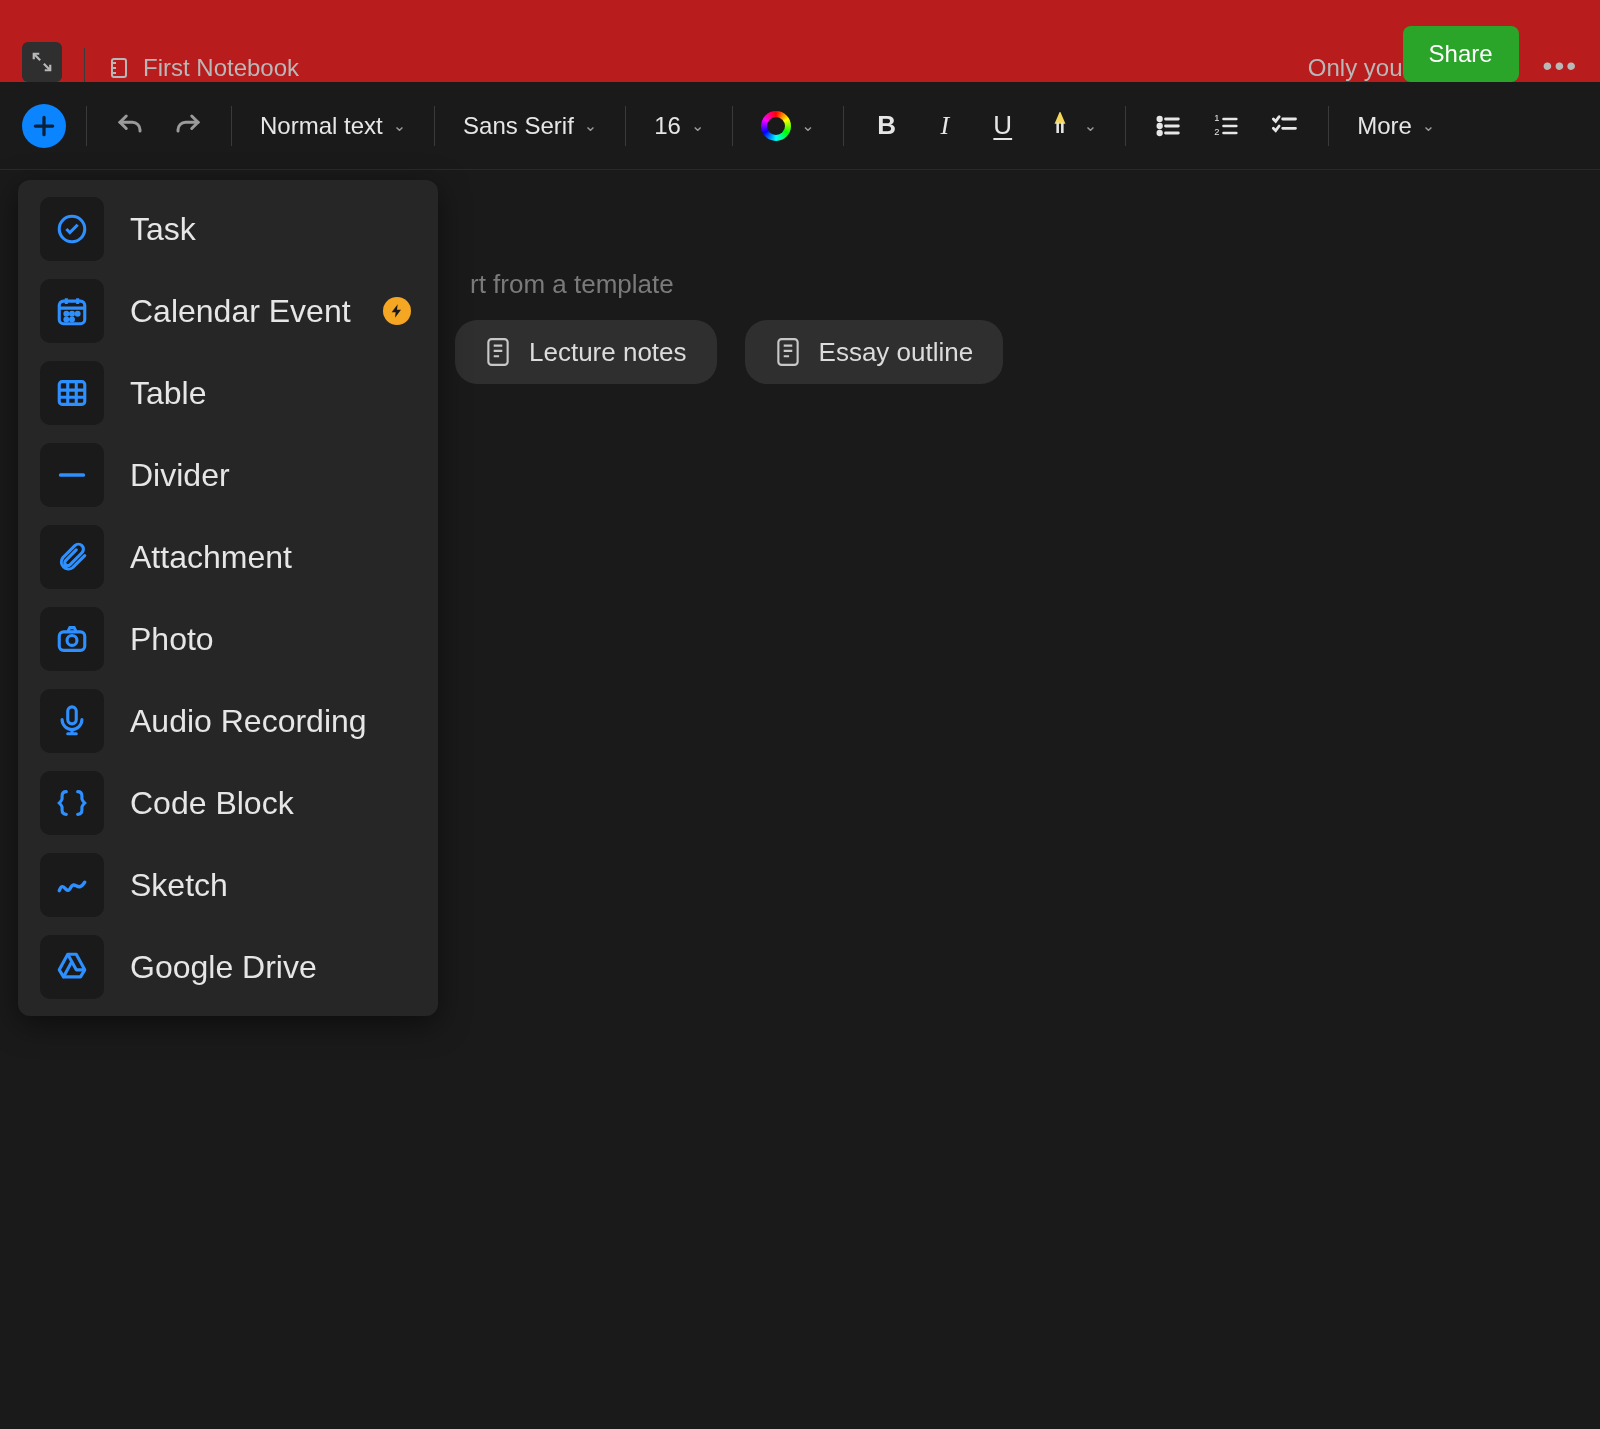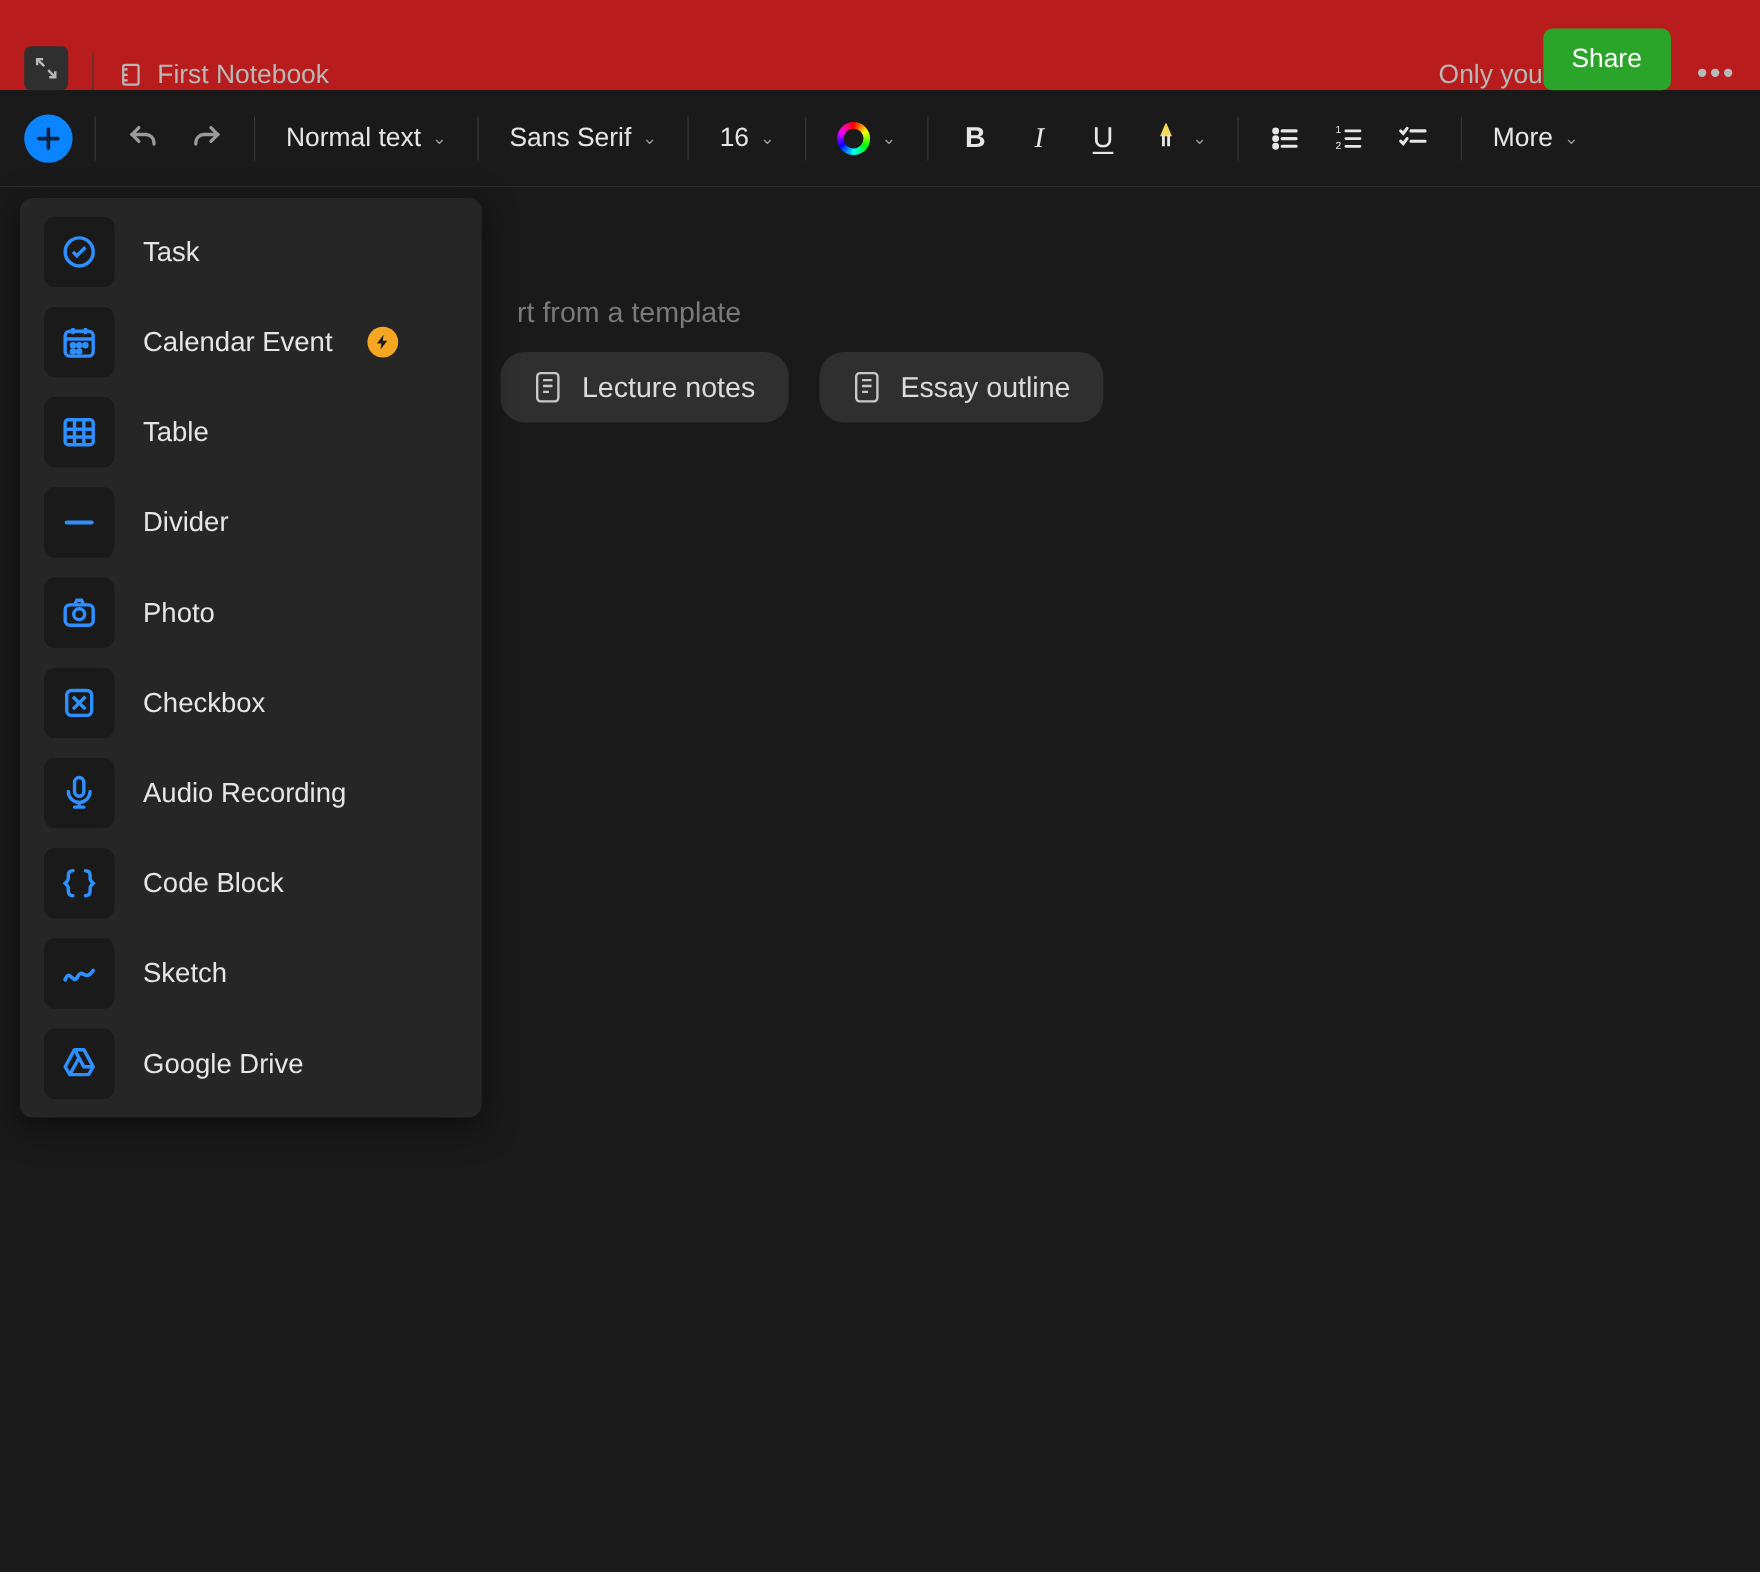--- a/index.html
+++ b/index.html
@@ -131,21 +131,21 @@
     background: #262626;
     border-radius: 12px;
     padding: 14px;
     box-shadow: 0 8px 30px rgba(0,0,0,0.5);
   }
   .menu-item {
     display: flex; align-items: center; gap: 26px;
     height: 70px;
     padding: 0 8px;
     border-radius: 8px;
-    color: #e6e6e6; font-size: 25px; font-weight: 500;
+    color: #e6e6e6; font-size: 32px; font-weight: 500;
     margin-bottom: 12px;
   }
   .menu-item:last-child { margin-bottom: 0; }
   .mi-icon {
     width: 64px; height: 64px;
     background: #1a1a1a;
     border-radius: 10px;
     display: flex; align-items: center; justify-content: center;
     color: #2e8fff;
   }
@@ -335,41 +335,40 @@
 
   <div class="menu-item">
     <div class="mi-icon">
       <svg width="34" height="34" viewBox="0 0 24 24" fill="none" stroke="#2e8fff" stroke-width="2.6" stroke-linecap="round">
           <path d="M4 12h16"></path>
         </svg>
     </div>
     <span>Divider</span>
   </div>
 
+  <div class="menu-item">
+    <div class="mi-icon">
+      <svg width="34" height="34" viewBox="0 0 24 24" fill="none" stroke="#2e8fff" stroke-width="2.2" stroke-linecap="round">
+          <path d="M21 11l-8.5 8.5a5 5 0 01-7-7L14 4a3.5 3.5 0 015 5l-8.5 8.5a2 2 0 01-3-3L15 7"></path>
+        </svg>
+    </div>
+    <span>Attachment</span>
+  </div>
 
   <div class="menu-item">
     <div class="mi-icon">
       <svg width="34" height="34" viewBox="0 0 24 24" fill="none" stroke="#2e8fff" stroke-width="2.2">
           <rect x="3" y="7" width="18" height="13" rx="3"></rect>
           <path d="M9 7l1.5-3h3L15 7"></path>
           <circle cx="12" cy="13" r="3.5"></circle>
         </svg>
     </div>
     <span>Photo</span>
   </div>
 
-  <div class="menu-item">
-    <div class="mi-icon">
-      <svg width="34" height="34" viewBox="0 0 24 24" fill="none" stroke="#2e8fff" stroke-width="2.2">
-          <rect x="4" y="4" width="16" height="16" rx="3"></rect>
-          <path d="M8 8l8 8M16 8l-8 8"></path>
-        </svg>
-    </div>
-    <span>Checkbox</span>
-  </div>
 
   <div class="menu-item">
     <div class="mi-icon">
       <svg width="34" height="34" viewBox="0 0 24 24" fill="none" stroke="#2e8fff" stroke-width="2.2" stroke-linecap="round">
           <rect x="9" y="2" width="6" height="12" rx="3"></rect>
           <path d="M5 11a7 7 0 0014 0M12 18v3M9 21h6"></path>
         </svg>
     </div>
     <span>Audio Recording</span>
   </div>

